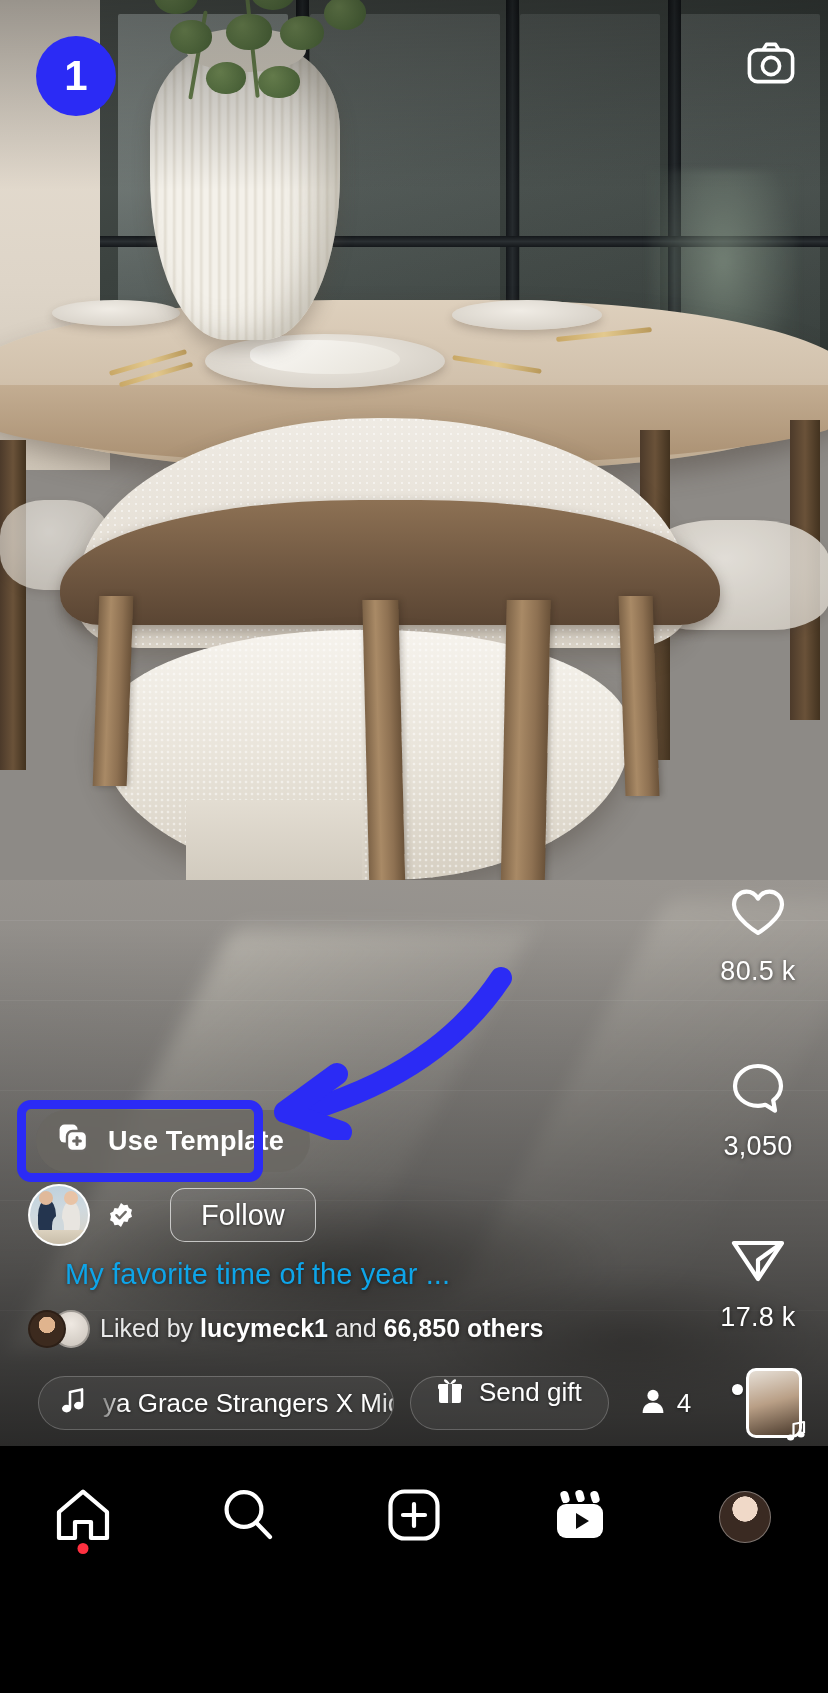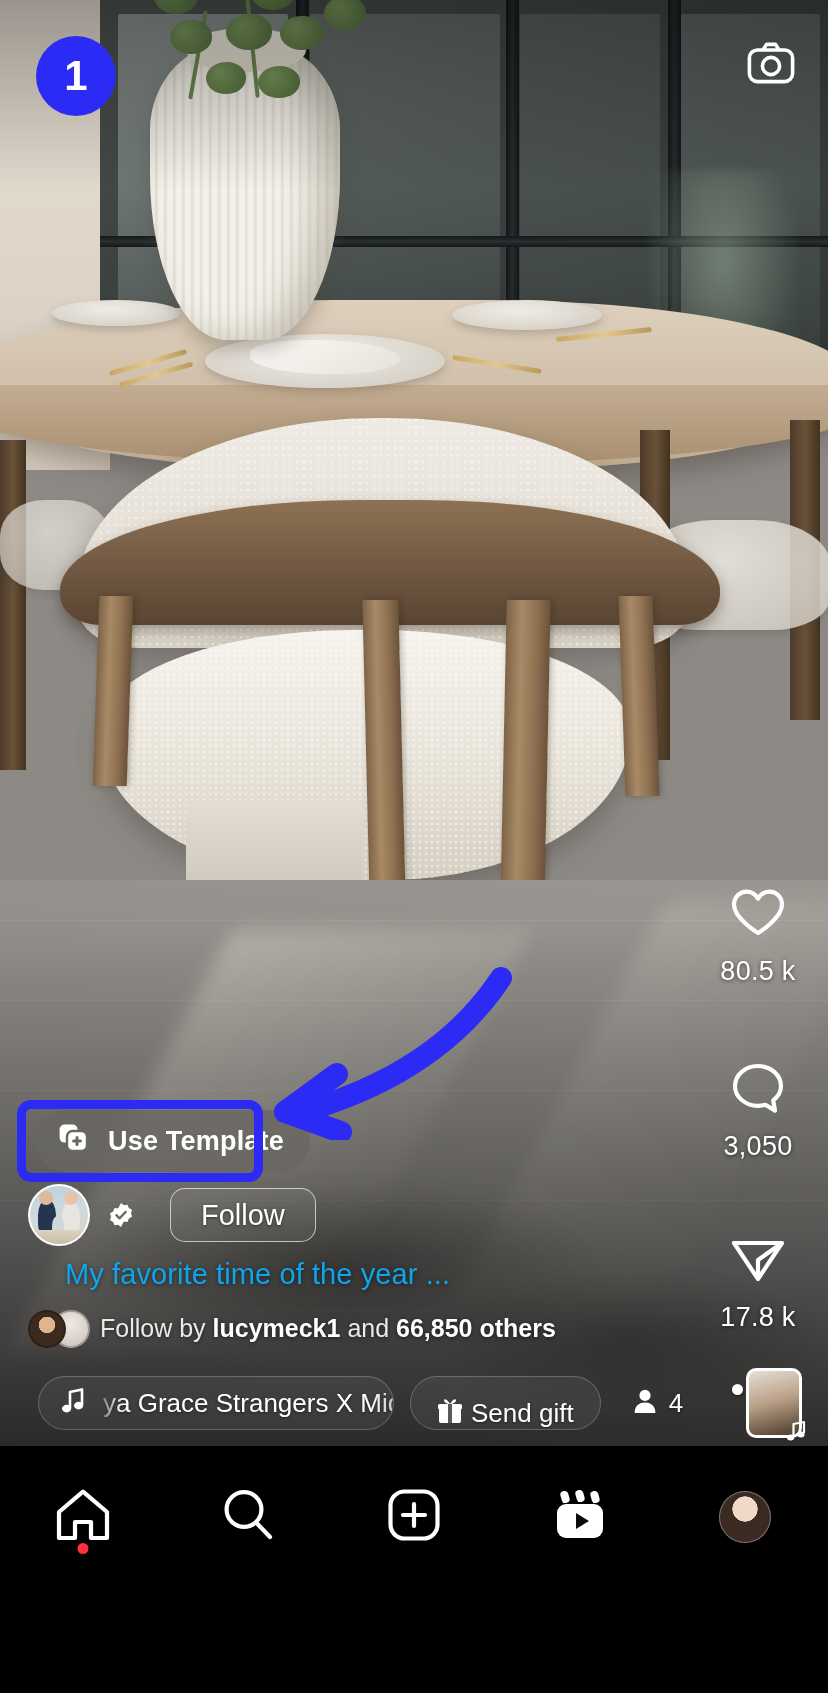--- a/index.html
+++ b/index.html
@@ -291,21 +291,21 @@
     background: rgba(255,255,255,.06);
     max-width:356px; overflow:hidden;
   }
   .music-text {
     color:#fff; font-size:26px; white-space:nowrap;
     -webkit-mask-image: linear-gradient(90deg, rgba(0,0,0,.35) 0, #000 6%, #000 80%, rgba(0,0,0,.15) 100%);
     mask-image: linear-gradient(90deg, rgba(0,0,0,.35) 0, #000 6%, #000 80%, rgba(0,0,0,.15) 100%);
     text-shadow: 0 1px 3px rgba(0,0,0,.5);
   }
   .gift-pill {
-    display:flex; align-items:flex-end; gap:8px;
+    display:flex; align-items:flex-start; gap:16px;
     height:54px; padding:0 26px;
     border-radius:28px;
     border:1px solid rgba(255,255,255,.22);
     background: rgba(255,255,255,.06);
   }
   .gift-label { color:#fff; font-size:26px; text-shadow:0 1px 3px rgba(0,0,0,.5);}
   .viewers {
     display:flex; align-items:center; gap:12px;
     height:54px; padding:0 16px;
   }
@@ -540,21 +540,21 @@
   </div>
 
   <div class="caption">My favorite time of the year ...</div>
 
   <div class="liked-row">
     <div class="liked-avatars">
       <div class="liked-av a"></div>
       <div class="liked-av b"></div>
     </div>
     <div class="liked-text">
-      <span>Follow by</span>
+      <span>Liked by</span>
       <b>lucymeck1</b>
       <span>and</span>
       <b>66,850 others</b>
     </div>
   </div>
 
   <div class="meta-row">
 
     <div class="music-pill">
       <span>

